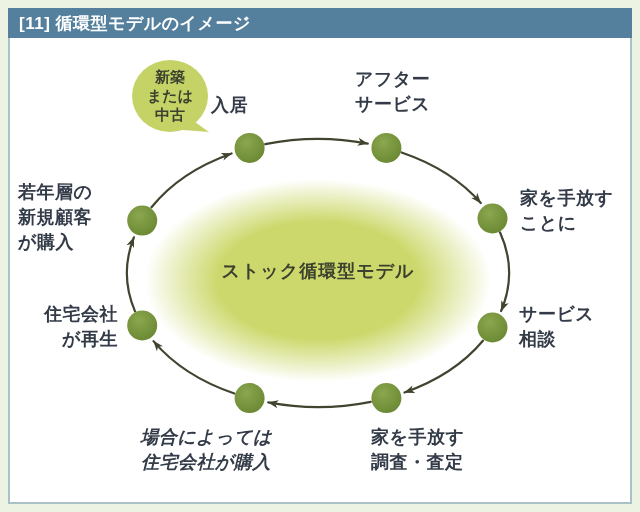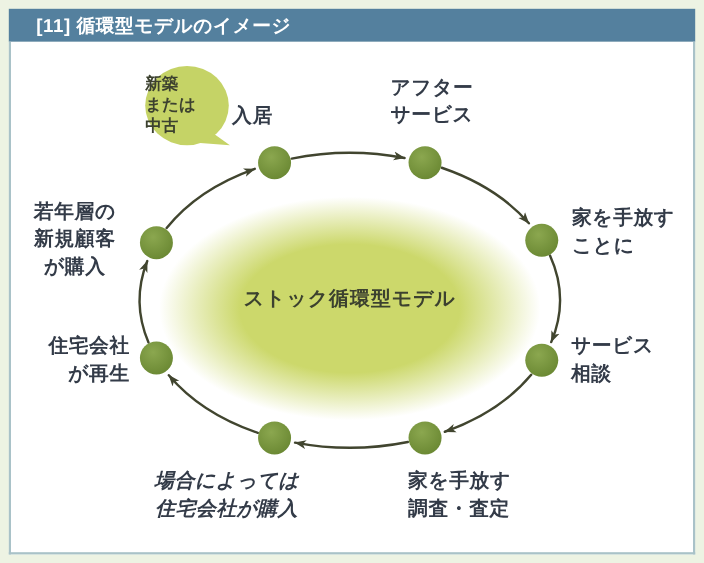--- a/index.html
+++ b/index.html
@@ -5,55 +5,55 @@
   html,body{margin:0;padding:0;}
   .page{
     position:relative;width:640px;height:512px;
     background:var(--page-bg,#edf3e3);
     font-family:"Liberation Sans","DejaVu Sans",sans-serif;
     overflow:hidden;
   }
   .header{
     position:absolute;left:8px;top:8px;width:624px;height:30px;
     background:var(--header-bg,#54809e);
-    display:flex;align-items:center;padding-left:25px;box-sizing:border-box;
+    display:flex;align-items:center;padding-left:11px;box-sizing:border-box;
   }
   .title{color:var(--title-text,#ffffff);font-size:17px;font-weight:bold;letter-spacing:.5px;}
   .panel{
     position:absolute;left:8px;top:38px;width:624px;height:466px;
     background:#ffffff;border:2px solid var(--panel-border,#a9c2c8);border-top:none;
     box-sizing:border-box;
   }
   .blob{
     position:absolute;left:143px;top:178px;width:350px;height:205px;
     background:radial-gradient(closest-side,
       var(--blob,#ccd86b) 0%, var(--blob,#ccd86b) 57%,
       rgba(204,216,107,.5) 78%, rgba(204,216,107,0) 99%);
   }
   .diagram{position:absolute;left:0;top:0;}
   .center-label{
     position:absolute;left:168px;top:259px;width:300px;text-align:center;
     font-size:18px;font-weight:bold;color:var(--center-text,#3c412f);letter-spacing:1px;
   }
   .callout-text{
-    position:absolute;left:132px;top:67px;width:76px;
+    position:absolute;left:132px;top:67px;width:76px;text-align:center;
     font-size:15px;line-height:19px;font-weight:bold;color:var(--center-text,#3a3f2a);
   }
   .lbl{
     position:absolute;font-size:18px;line-height:25px;font-weight:bold;
     color:var(--label,#333b48);white-space:nowrap;letter-spacing:.5px;
   }
   .lbl-0{left:211px;top:93px;width:80px;}
   .lbl-1{left:355px;top:67px;}
   .lbl-2{left:520px;top:186px;}
   .lbl-3{left:519px;top:302px;}
   .lbl-4{left:371px;top:425px;}
   .lbl-5{left:116px;top:425px;width:180px;text-align:center;font-style:italic;}
   .lbl-6{left:18px;top:302px;width:100px;text-align:right;}
-  .lbl-7{left:18px;top:180px;width:100px;text-align:center;}
+  .lbl-7{left:18px;top:180px;width:100px;text-align:left;}
 </style>
 </head>
 <body>
 
 <div class="page">
 
   <div class="header">
     <span class="title">[11] 循環型モデルのイメージ</span>
   </div>
 

